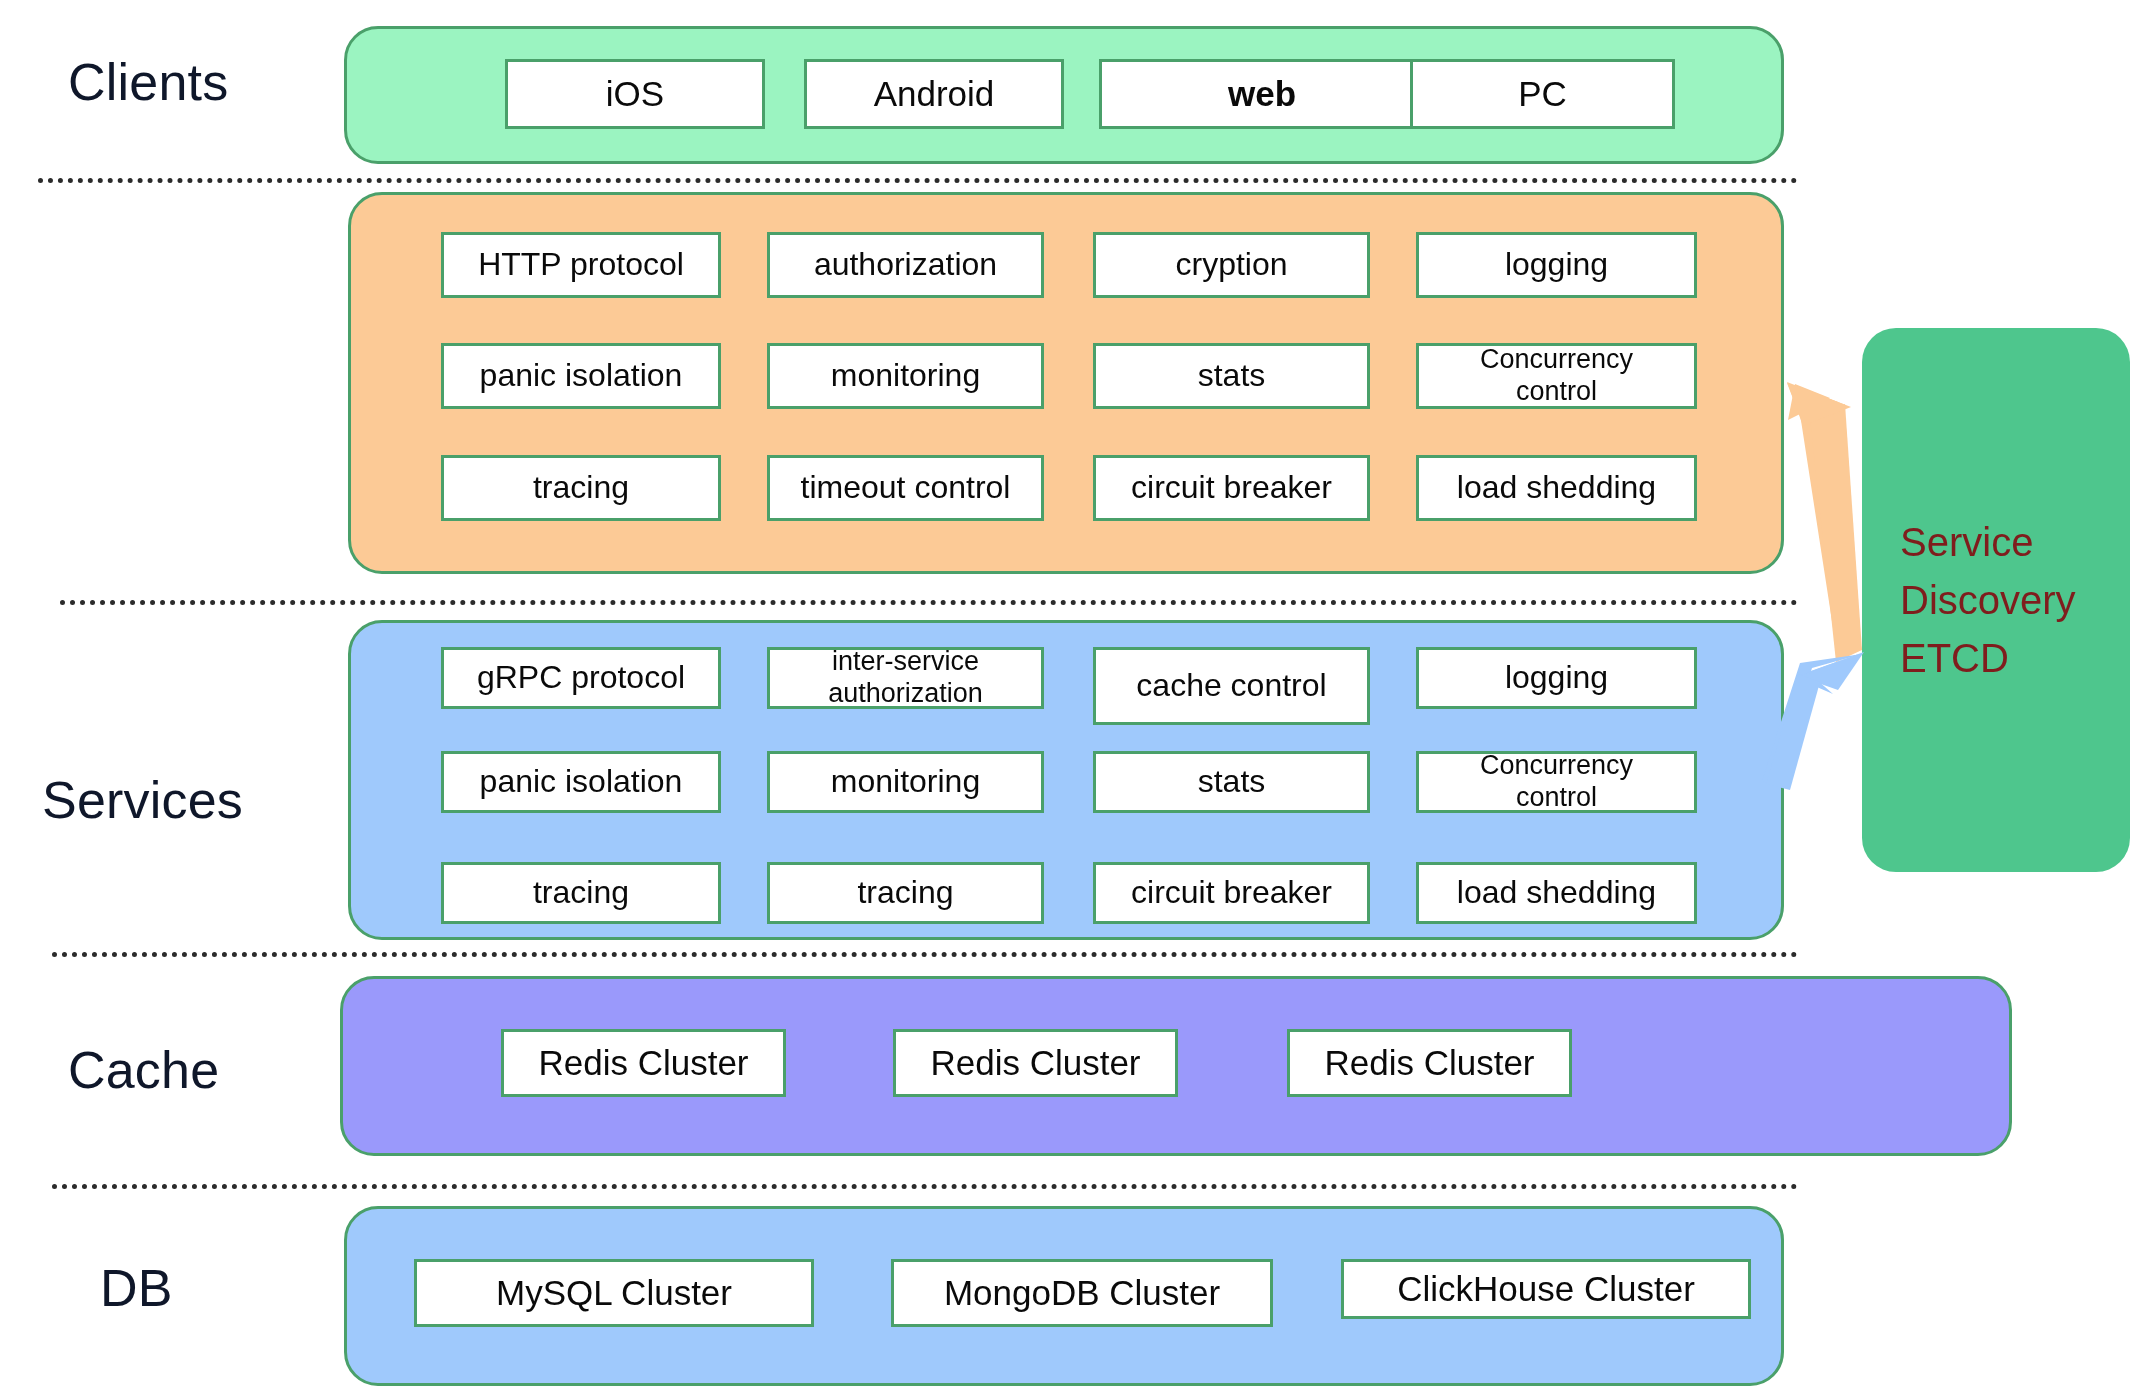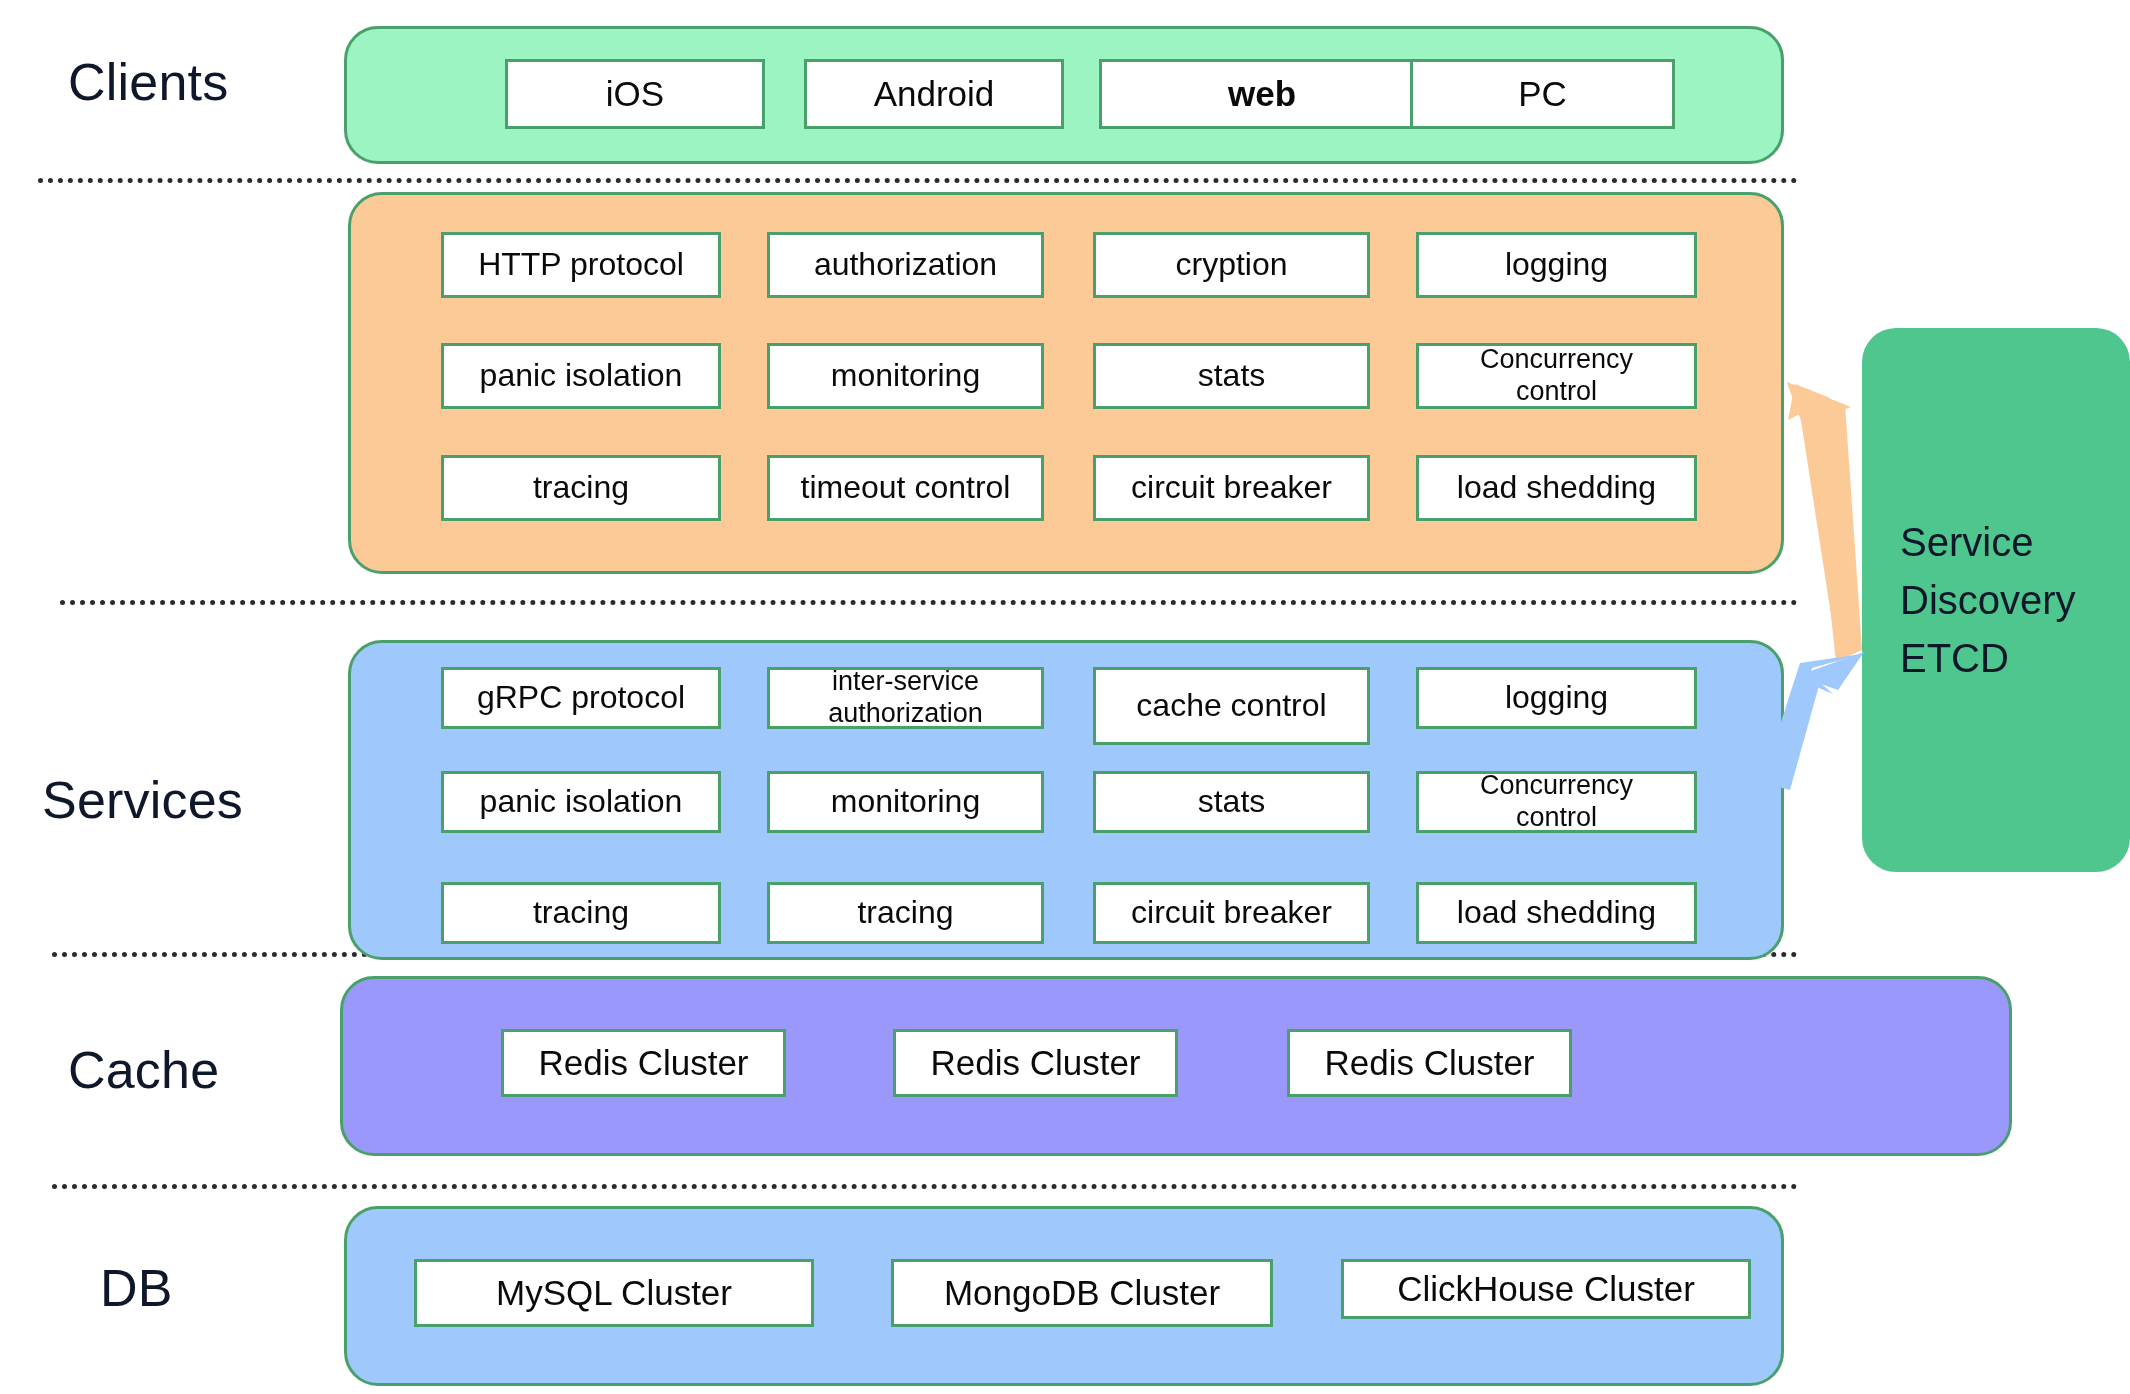--- a/index.html
+++ b/index.html
@@ -71,21 +71,21 @@
   .cell.lg { font-size: 35px; margin-left: 23px; }
   .cell.md { font-size: 32px; }
   .cell.sm { font-size: 27px; }
 
   
   .etcd-box {
     position: absolute;
     background: #4ec68d;
     border-radius: 34px;
     box-sizing: border-box;
-    color: #0f172a;
+    color: #7f1d1d;
     font-family: "Liberation Sans", sans-serif;
     font-size: 40px;
     line-height: 1.45;
     white-space: pre-line;
     display: flex;
     align-items: center;
     justify-content: flex-start;
     padding-left: 38px;
   }
 
@@ -137,21 +137,21 @@
     <div class="cell md" style="left:742px; top:148px; width:277px; height:66px;">stats</div>
     <div class="cell sm" style="left:1065px; top:148px; width:281px; height:66px;">Concurrency
 control</div>
 
     <div class="cell md" style="left:90px; top:260px; width:280px; height:66px;">tracing</div>
     <div class="cell md" style="left:416px; top:260px; width:277px; height:66px;">timeout control</div>
     <div class="cell md" style="left:742px; top:260px; width:277px; height:66px;">circuit breaker</div>
     <div class="cell md" style="left:1065px; top:260px; width:281px; height:66px;">load shedding</div>
   </div>
 
-  <div class="band blue" style="left:348px; top:640px; width:1436px; height:320px;">
+  <div class="band blue" style="left:348px; top:620px; width:1436px; height:320px;">
 
     <div class="cell md" style="left:90px; top:24px; width:280px; height:62px;">gRPC protocol</div>
     <div class="cell sm" style="left:416px; top:24px; width:277px; height:62px;">inter-service
 authorization</div>
     <div class="cell md" style="left:742px; top:24px; width:277px; height:78px;">cache control</div>
     <div class="cell md" style="left:1065px; top:24px; width:281px; height:62px;">logging</div>
 
     <div class="cell md" style="left:90px; top:128px; width:280px; height:62px;">panic isolation</div>
     <div class="cell md" style="left:416px; top:128px; width:277px; height:62px;">monitoring</div>
     <div class="cell md" style="left:742px; top:128px; width:277px; height:62px;">stats</div>

